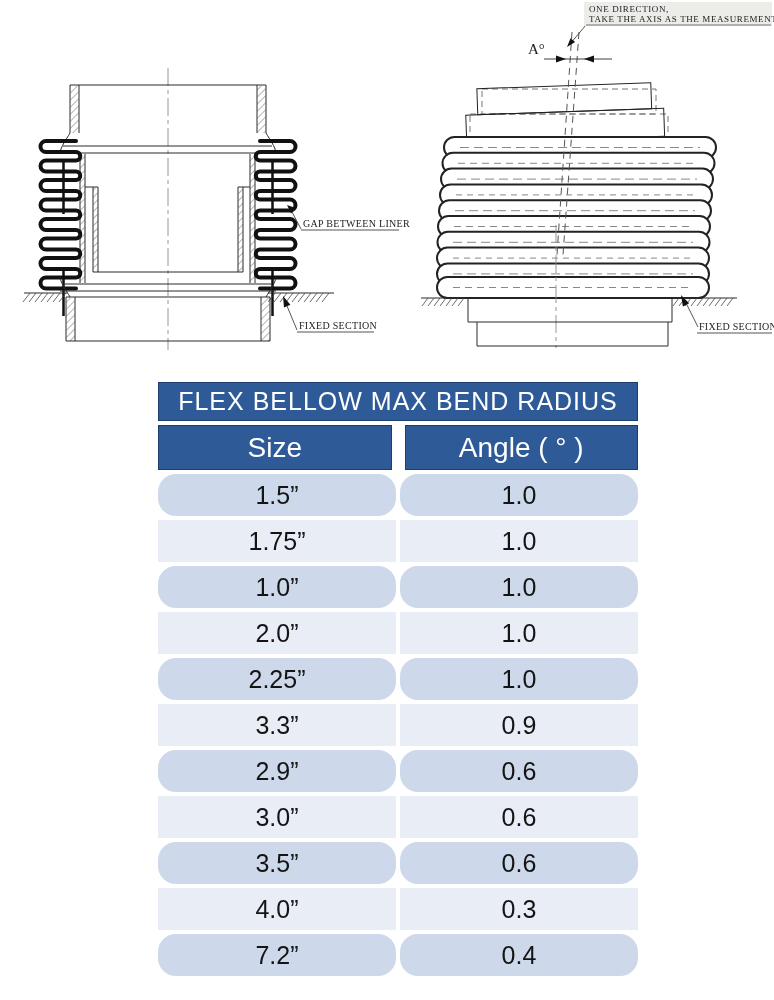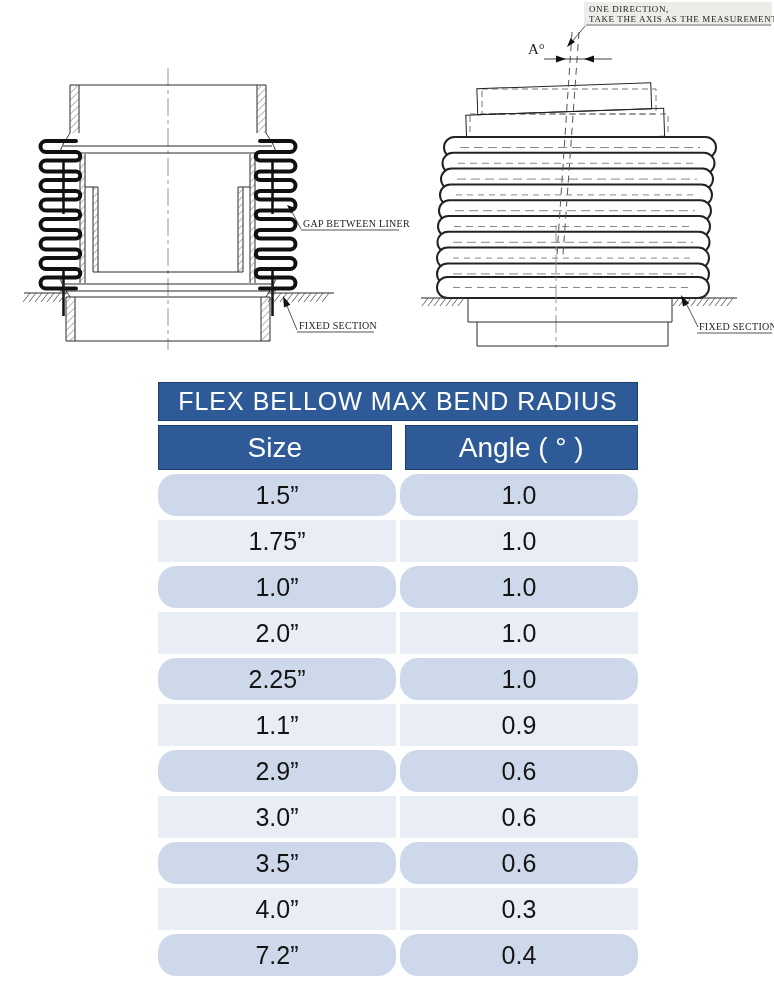--- a/index.html
+++ b/index.html
@@ -198,21 +198,21 @@
   </div>
   <div class="t-row row-light">
     <div class="t-cell">2.0”</div>
     <div class="t-cell">1.0</div>
   </div>
   <div class="t-row row-dark">
     <div class="t-cell">2.25”</div>
     <div class="t-cell">1.0</div>
   </div>
   <div class="t-row row-light">
-    <div class="t-cell">1.1”</div>
+    <div class="t-cell">3.3”</div>
     <div class="t-cell">0.9</div>
   </div>
   <div class="t-row row-dark">
     <div class="t-cell">2.9”</div>
     <div class="t-cell">0.6</div>
   </div>
   <div class="t-row row-light">
     <div class="t-cell">3.0”</div>
     <div class="t-cell">0.6</div>
   </div>

